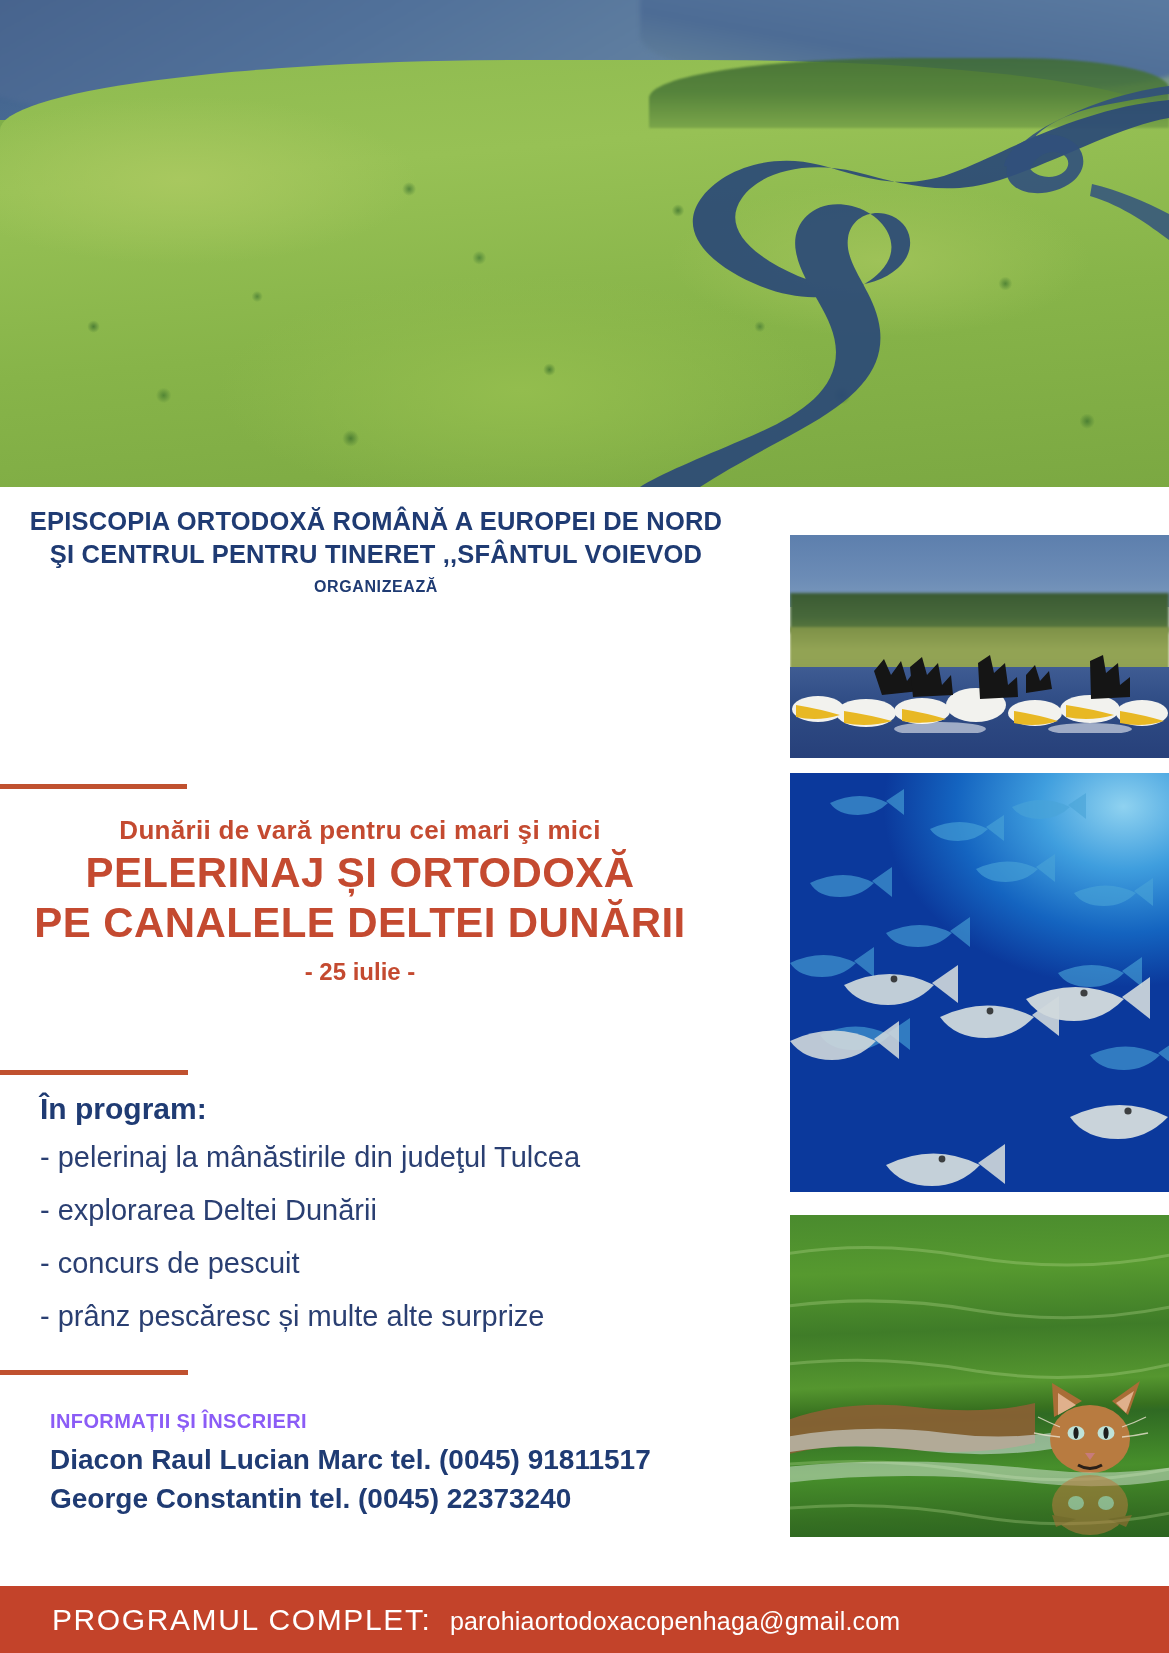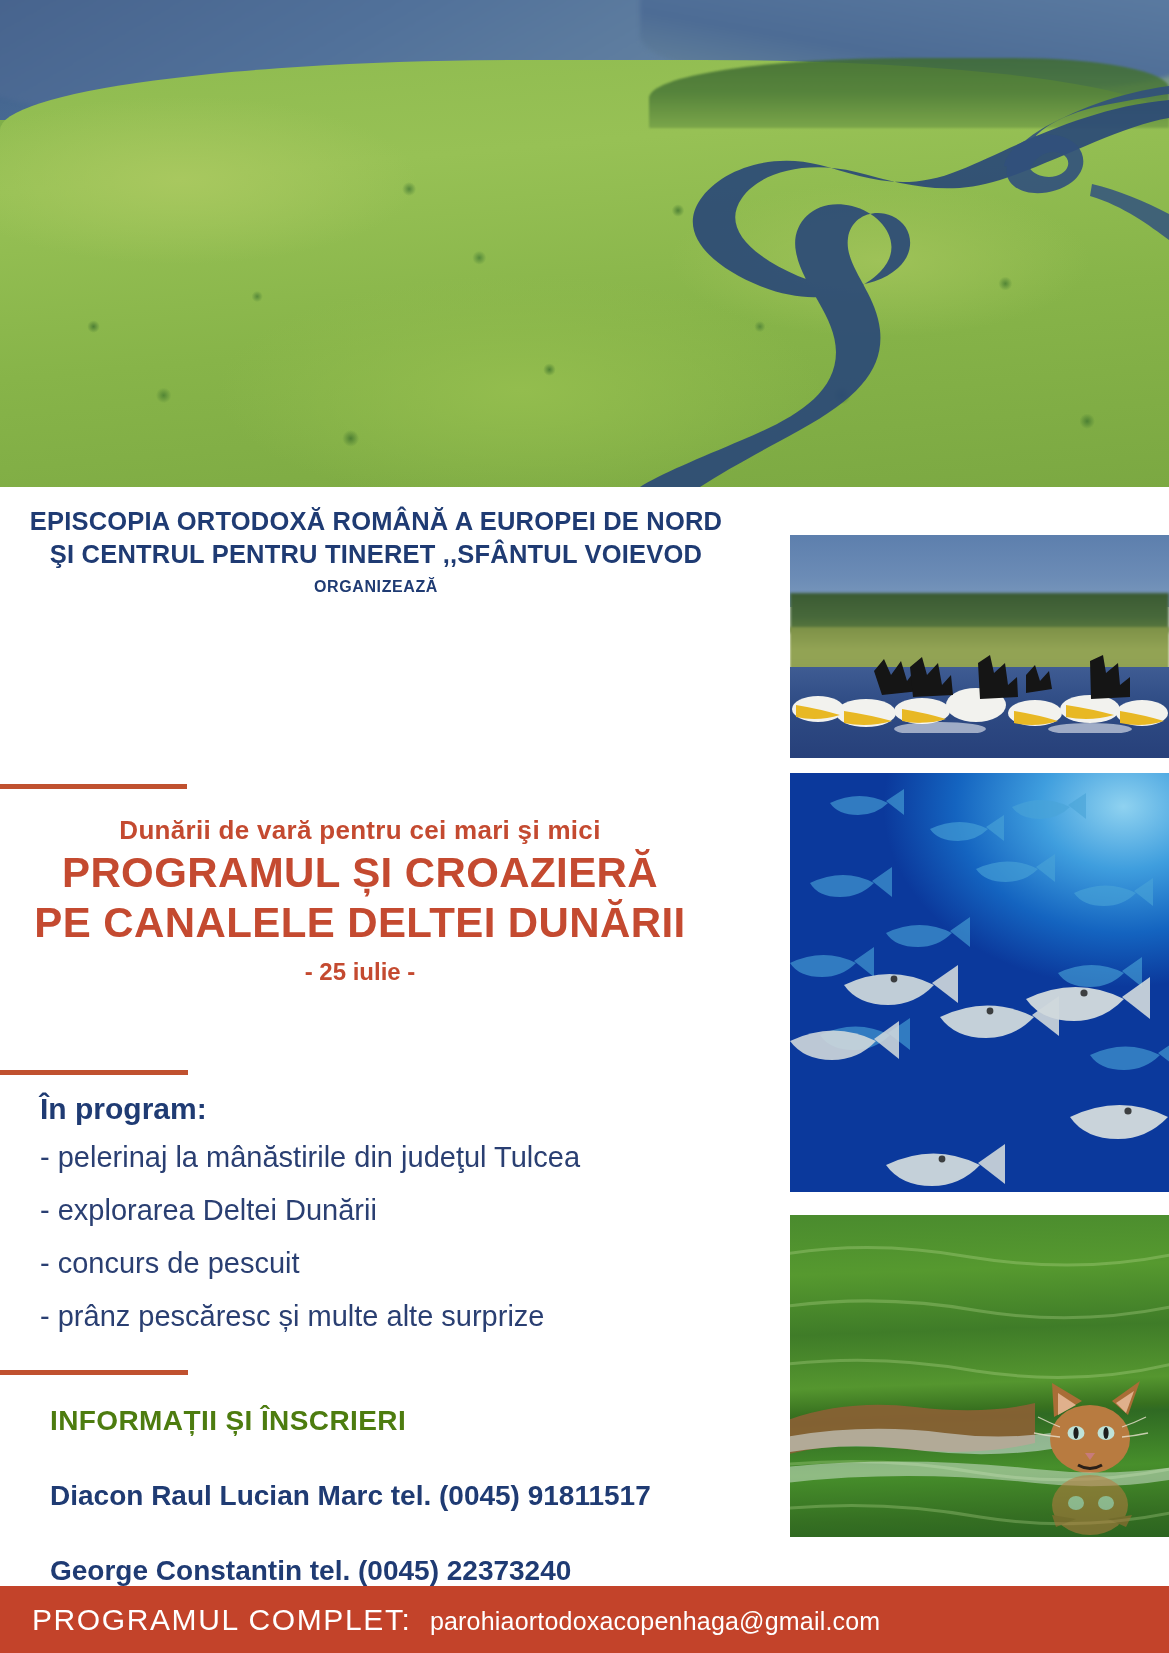--- a/index.html
+++ b/index.html
@@ -145,30 +145,30 @@
   .title-block { position:absolute; left:0; top:325px; width:720px; text-align:center; color:#c44a30; }
   .t-kicker { font-size: 26px; font-weight: bold; letter-spacing: .3px; line-height: 36px; white-space: nowrap; }
   .t-main { font-size: 42px; font-weight: bold; letter-spacing: .4px; line-height: 50px; white-space: nowrap; }
   .t-date { font-size: 24px; font-weight: bold; line-height: 48px; }
 
   .program { position:absolute; left: 40px; top: 600px; width: 700px; }
   .prog-head { color:#1f3b73; font-weight:bold; font-size:30px; line-height: 44px; }
   .prog-item { color:#2a3f72; font-size: 29px; line-height: 53px; white-space: nowrap; }
 
   .contact { position:absolute; left: 50px; top: 915px; width: 720px; }
-  .c-head { color:#4d7c0f; font-weight:bold; font-size:28px; letter-spacing:.4px; line-height: 38px; }
-  .c-line { color:#1f3b73; font-weight:bold; font-size:28px; line-height: 39px; white-space: nowrap; margin-top: 36px; }
+  .c-head { color:#8b5cf6; font-weight:bold; font-size:20px; letter-spacing:.4px; line-height: 38px; }
+  .c-line { color:#1f3b73; font-weight:bold; font-size:28px; line-height: 39px; white-space: nowrap; }
 
   
   .footer {
     position:absolute; left:0; top:1586px; width:1169px; height:67px;
     background:#c3432a;
     display:flex; align-items:center;
   }
-  .footer-inner { padding-left: 32px; color:#ffffff; white-space: nowrap; }
+  .footer-inner { padding-left: 52px; color:#ffffff; white-space: nowrap; }
   .f-label { font-size: 30px; letter-spacing: 1.6px; }
   .f-email { font-size: 25px; letter-spacing: .2px; margin-left: 14px; }
 </style>
 </head>
 <body>
 
 <div class="hero">
   <div class="hero-sky"></div>
   <div class="hero-water-top"></div>
   <div class="hero-water-top2"></div>
@@ -203,21 +203,21 @@
       <div class="org-line">EPISCOPIA ORTODOXĂ ROMÂNĂ A EUROPEI DE NORD</div>
       <div class="org-line">ŞI CENTRUL PENTRU TINERET ,,SFÂNTUL VOIEVOD</div>
       <div class="organizeaza">ORGANIZEAZĂ</div>
 
     </div>
 
     <div class="rule rule-1"></div>
 
     <div class="title-block">
       <div class="t-kicker">Dunării de vară pentru cei mari şi mici</div>
-      <div class="t-main">PROGRAMUL ȘI CROAZIERĂ</div>
+      <div class="t-main">PELERINAJ ȘI ORTODOXĂ</div>
       <div class="t-main">PE CANALELE DELTEI DUNĂRII</div>
       <div class="t-date">- 25 iulie -</div>
     </div>
 
     <div class="rule rule-2"></div>
 
     <div class="program">
       <div class="prog-head">În program:</div>
       <div class="prog-item">- pelerinaj la mânăstirile din judeţul Tulcea</div>
       <div class="prog-item">- explorarea Deltei Dunării</div>

